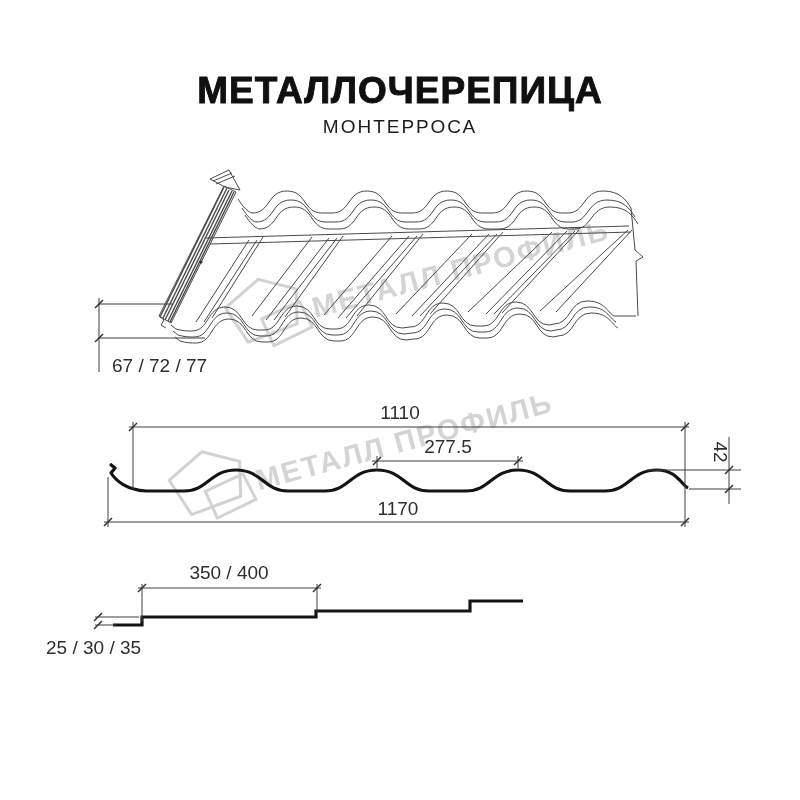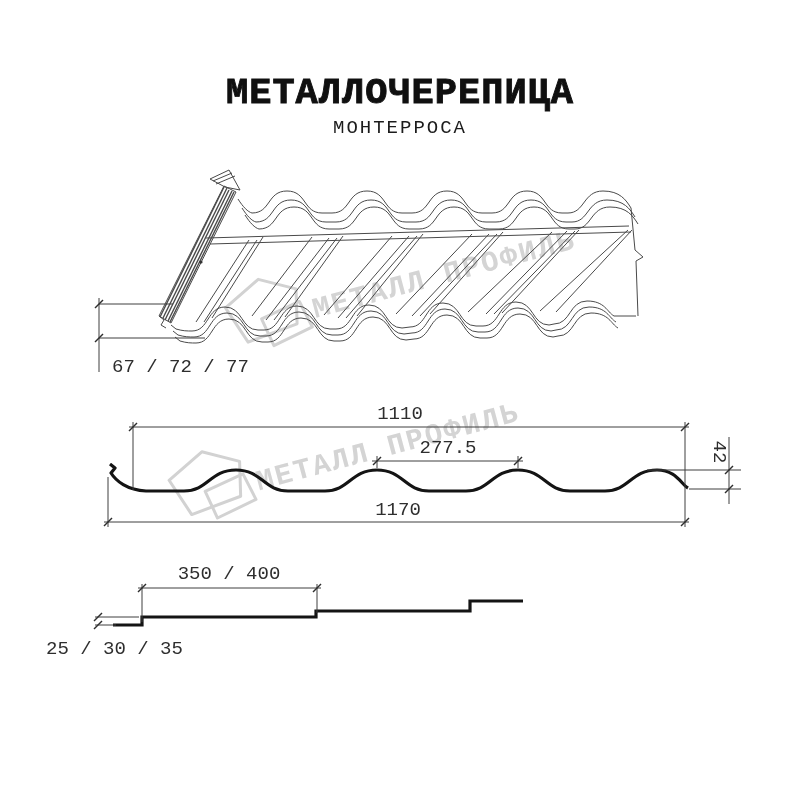--- a/index.html
+++ b/index.html
@@ -1,17 +1,17 @@
 <!DOCTYPE html>
 <html><head>
 <meta charset="utf-8">
 <style>
   html,body{margin:0;padding:0;background:#ffffff;}
   .canvas{position:relative;width:800px;height:800px;background:#fff;overflow:hidden;
-          font-family:Liberation Mono, monospace;}
+          font-family:Liberation Sans, sans-serif;}
   svg{display:block;}
   .title-txt{font-size:37px;font-weight:bold;letter-spacing:1px;fill:#101010;stroke:#101010;stroke-width:.9;}
   .subtitle-txt{font-size:19px;font-weight:500;letter-spacing:2px;fill:#1c1c1c;}
   .dim-txt{font-size:19px;fill:#2e2e2e;}
   .thin{stroke:#4a4a4a;stroke-width:1;fill:none;}
   .thin2{stroke:#4a4a4a;stroke-width:1.4;fill:none;}
   .dimline{stroke:#3f3f3f;stroke-width:1;fill:none;}
   .tick{stroke:#2e2e2e;stroke-width:1.4;}
   .thick{stroke:#141414;stroke-width:3.2;fill:none;}
   .wm-txt{font-size:29px;font-weight:bold;letter-spacing:2px;fill:#d4d4d4;}

